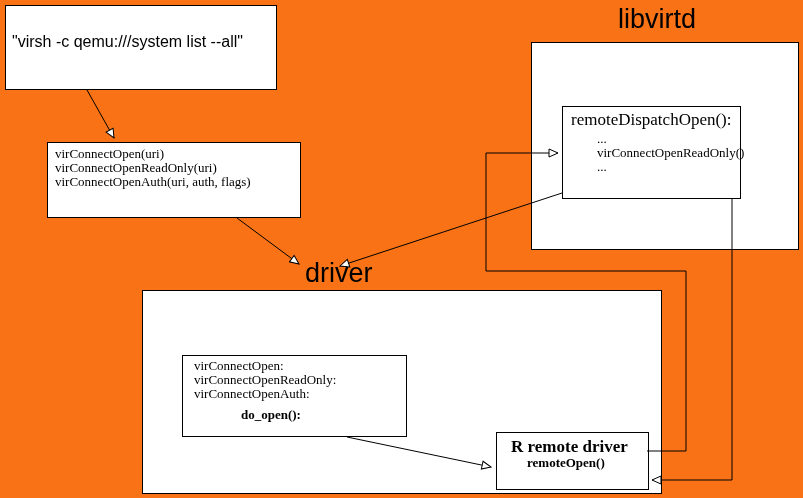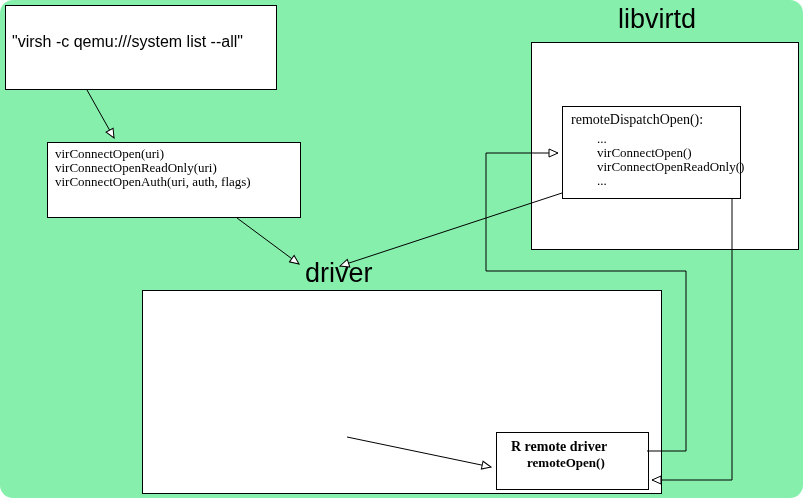--- a/index.html
+++ b/index.html
@@ -1,24 +1,23 @@
 <!DOCTYPE html>
 <html><head>
 <meta charset="utf-8">
 <style>
   html, body { margin: 0; padding: 0; background: #ffffff; }
   #stage {
     position: relative;
     width: 803px;
     height: 498px;
-    background: #86efac;
+    background: #f97316;
     font-family: "Liberation Serif", serif;
     color: #000000;
     overflow: hidden;
-    border-radius: 13px;
   }
   .box {
     position: absolute;
     border: 1px solid #000000;
     background: #ffffff;
     box-sizing: border-box;
   }
   .big-label {
     position: absolute;
     font-family: "Liberation Sans", sans-serif;
@@ -34,21 +33,21 @@
     font-size: 16px;
     font-family: "Liberation Sans", sans-serif;
     white-space: nowrap;
   }
   .code-line {
     font-size: 13px;
     line-height: 14px;
     white-space: nowrap;
   }
   .dispatch-title {
-    font-size: 14px;
+    font-size: 17px;
     line-height: 18px;
     white-space: nowrap;
   }
   .indent { margin-left: 26px; }
   .bold { font-weight: bold; }
   #arrow-layer {
     position: absolute;
     left: 0; top: 0;
     width: 803px; height: 498px;
     pointer-events: none;
@@ -76,27 +75,32 @@
     <div class="code-line">virConnectOpen(uri)</div>
     <div class="code-line">virConnectOpenReadOnly(uri)</div>
     <div class="code-line">virConnectOpenAuth(uri, auth, flags)</div>
   </div>
 
   <div class="box" style="left: 531px; top: 42px; width: 268px; height: 208px;"></div>
 
   <div class="box" id="dispatch-box" style="left: 562px; top: 106px; width: 179px; height: 93px;">
     <div class="dispatch-title">remoteDispatchOpen():</div>
     <div class="code-line indent" style="margin-top: 3px;">...</div>
-    <div class="code-line indent">virConnectOpen()</div>
     <div class="code-line indent">virConnectOpenReadOnly()</div>
     <div class="code-line indent">...</div>
   </div>
 
   <div class="box" style="left: 142px; top: 290px; width: 520px; height: 204px;"></div>
 
+  <div class="box" id="entry-box" style="left: 182px; top: 355px; width: 225px; height: 82px;">
+    <div class="code-line">virConnectOpen:</div>
+    <div class="code-line">virConnectOpenReadOnly:</div>
+    <div class="code-line">virConnectOpenAuth:</div>
+    <div class="code-line bold" style="margin-top: 7px; margin-left: 47px;">do_open():</div>
+  </div>
 
   <div class="box" id="remote-driver-box" style="left: 496px; top: 432px; width: 153px; height: 58px;">
     <div class="dispatch-title bold">R remote driver</div>
     <div class="code-line" style="margin-left: 16px; font-weight: bold;">remoteOpen()</div>
   </div>
 
   <svg id="arrow-layer" viewBox="0 0 803 498" xmlns="http://www.w3.org/2000/svg">
     <defs>
       <marker id="arrow" markerUnits="userSpaceOnUse" markerWidth="12" markerHeight="10" refX="10" refY="5" orient="auto">
         <path d="M1,1 L10,5 L1,9 Z" fill="#ffffff" stroke="#000000" stroke-width="1"></path>

